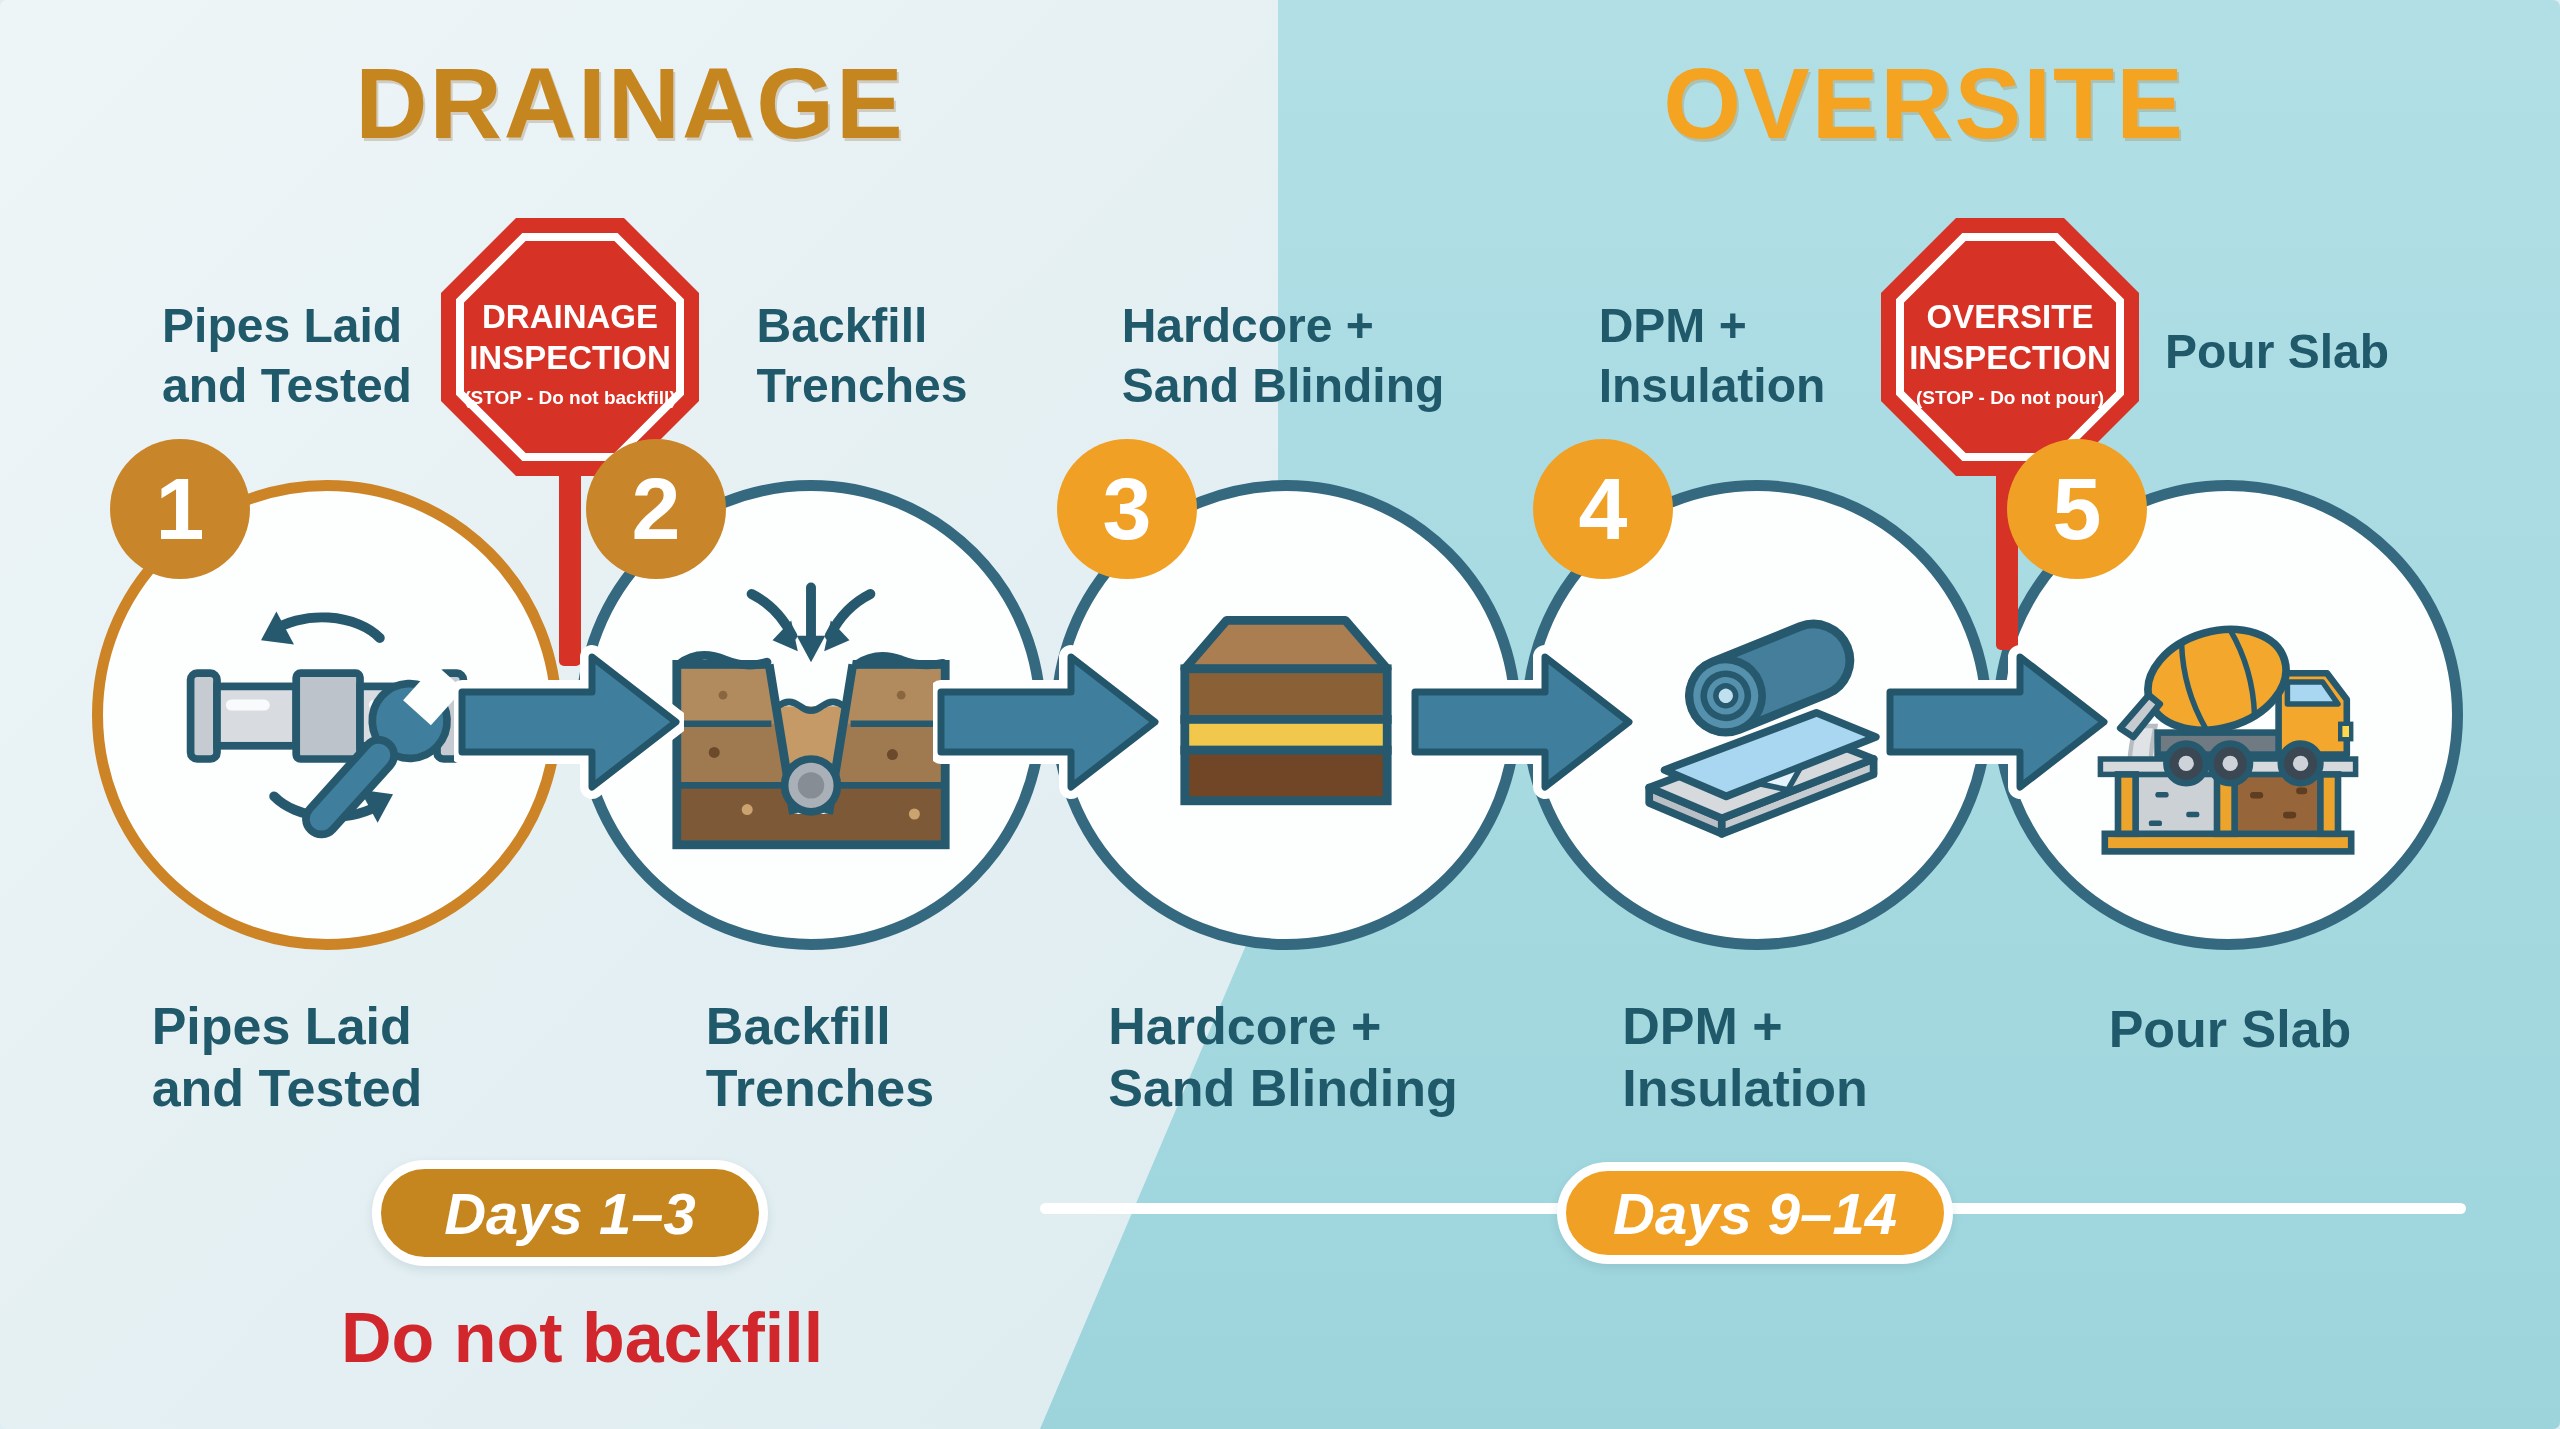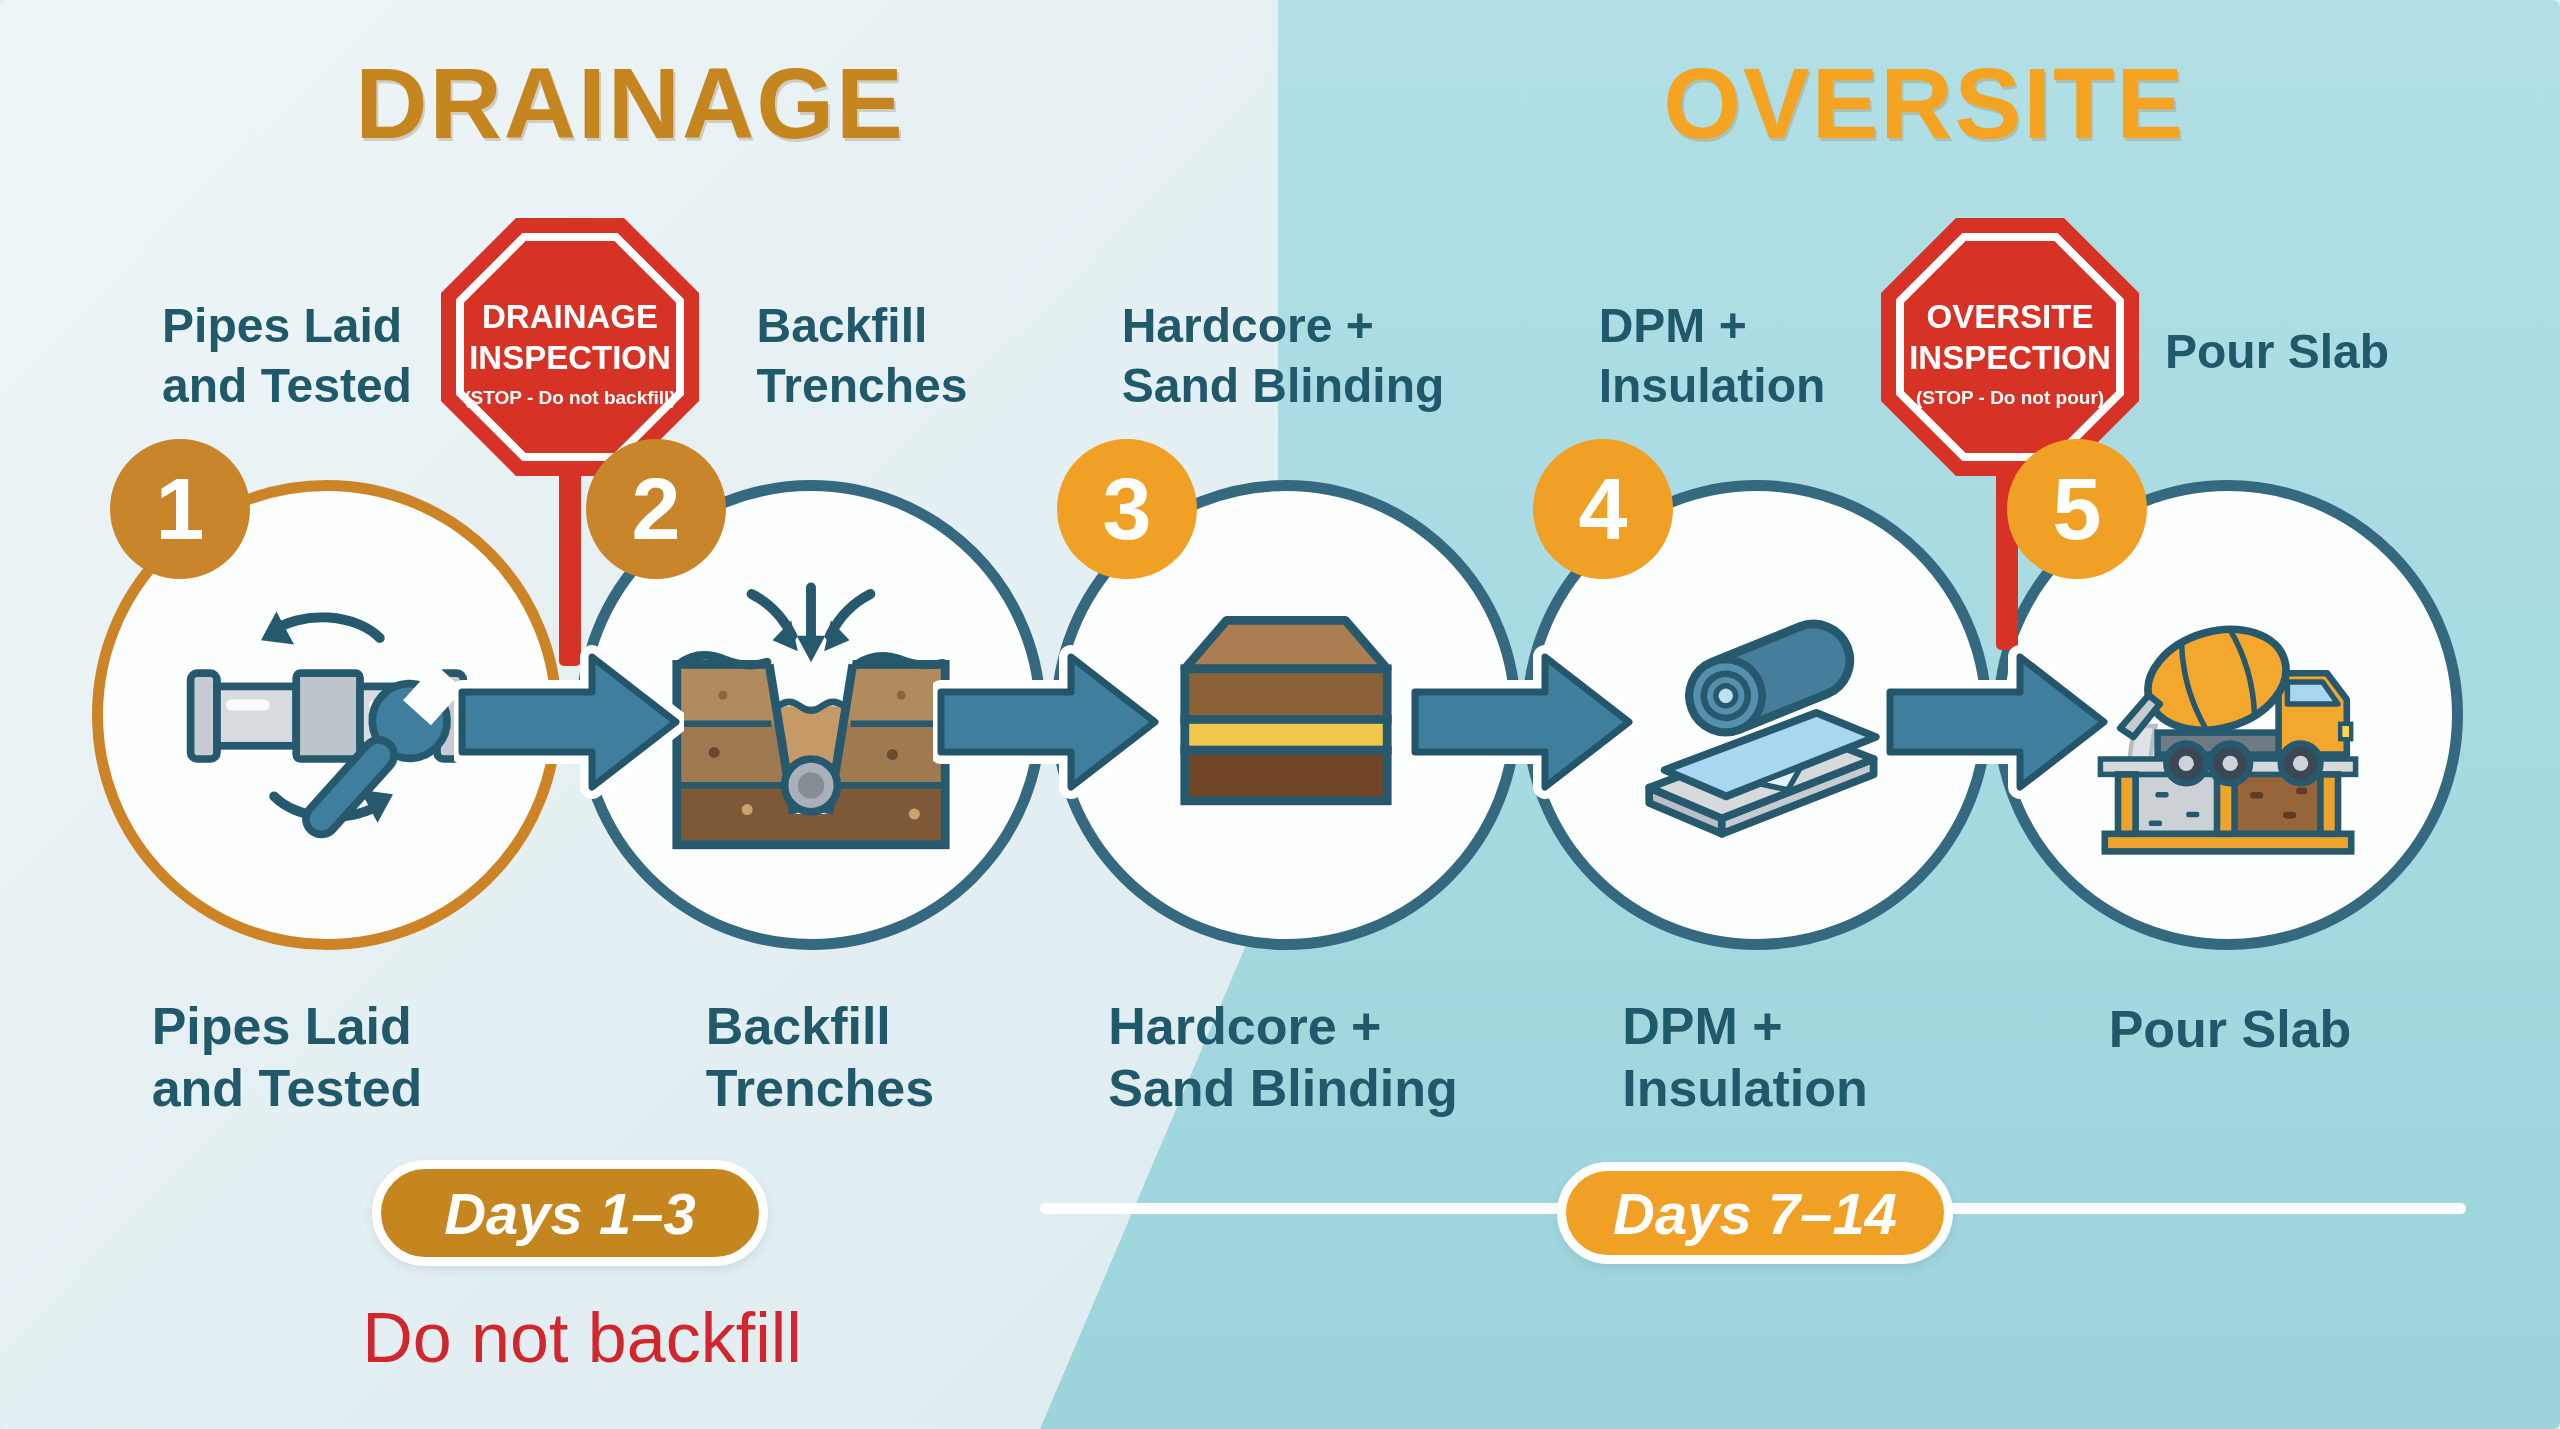--- a/index.html
+++ b/index.html
@@ -52,21 +52,21 @@
   .pill{
     position:absolute;box-sizing:border-box;border:9px solid #ffffff;
     display:flex;align-items:center;justify-content:center;
     color:#ffffff;font-weight:700;font-size:58px;white-space:nowrap;z-index:3;
     border-radius:58px;box-shadow:0 4px 10px rgba(50,90,110,.12);font-style:italic;
   }
   .pill.phase1{left:372px;top:1160px;width:396px;height:106px;background:#c5861f;}
   .pill.phase2{left:1557px;top:1162px;width:396px;height:102px;background:#f0a125;}
   .warning{
     position:absolute;transform:translateX(-50%);
-    color:#d1262c;font-weight:400;font-size:70px;white-space:nowrap;
+    color:#d1262c;font-weight:700;font-size:70px;white-space:nowrap;
   }
 </style>
 </head>
 <body>
 
 <div class="stage">
 
   <div class="bg-right"></div>
 
   <div class="title left">DRAINAGE</div>
@@ -260,17 +260,17 @@
   <div class="step-label bottom" style="left:1745px;top:995px;">
     <div>DPM +</div>
     <div>Insulation</div>
   </div>
   <div class="step-label bottom" style="left:2230px;top:998px;">
     <div>Pour Slab</div>
   </div>
 
   <div class="timeline-line"></div>
   <div class="pill phase1">Days 1–3</div>
-  <div class="pill phase2">Days 7–14</div>
+  <div class="pill phase2">Days 9–14</div>
 
   <div class="warning" style="left:582px;top:1298px;">Do not backfill</div>
 
 </div>
 
 </body></html>

